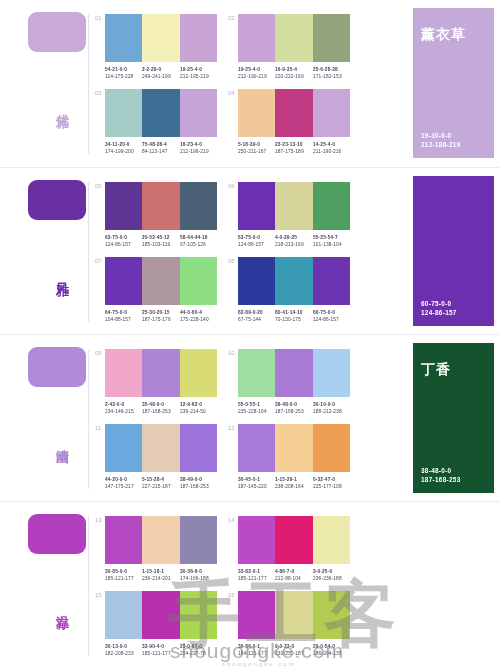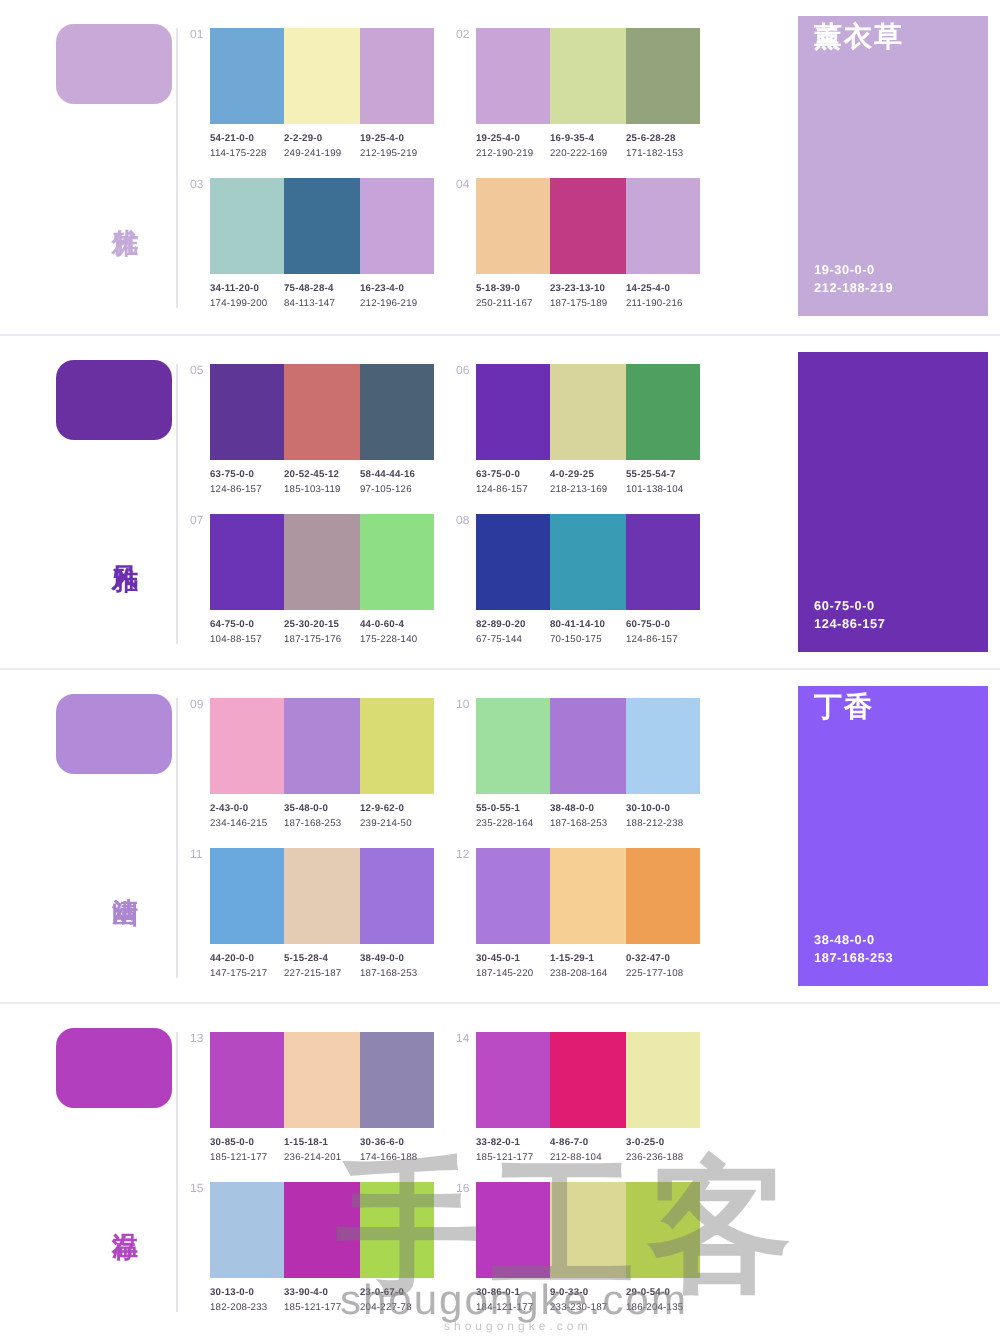--- a/index.html
+++ b/index.html
@@ -81,23 +81,23 @@
     transform-origin:left top;
     white-space:nowrap;
   }
   .codes .cell .cmyk{display:block;font-weight:bold;}
   .codes .cell .rgb{display:block;}
 
   
   .card{
     position:absolute;
     right:6px;top:8px;
-    width:95px;height:150px;
+    width:81px;height:150px;
     box-sizing:border-box;
-    padding:2px 8px;
+    padding:18px 8px;
     color:#ffffff;
   }
   .card .cname{
     font-size:14px;
     font-weight:bold;
     letter-spacing:1px;
     line-height:17px;
   }
   .card .cvals{
     position:absolute;
@@ -449,21 +449,21 @@
             <span class="cmyk">1-15-29-1</span>
             <span class="rgb">238-208-164</span>
           </div>
         <div class="cell">
             <span class="cmyk">0-32-47-0</span>
             <span class="rgb">225-177-108</span>
           </div>
       </div>
     </div>
 
-    <div class="card" style="background: #8b5cf6;">
+    <div class="card" style="background: #14532d;">
       <div class="cname">丁香</div>
       <div class="cvals">
         <div>38-48-0-0</div>
         <div>187-168-253</div>
       </div>
     </div>
   </div>
 
   <div class="row">
     <div class="left-chip" style="background: rgb(178, 63, 189);"></div>

